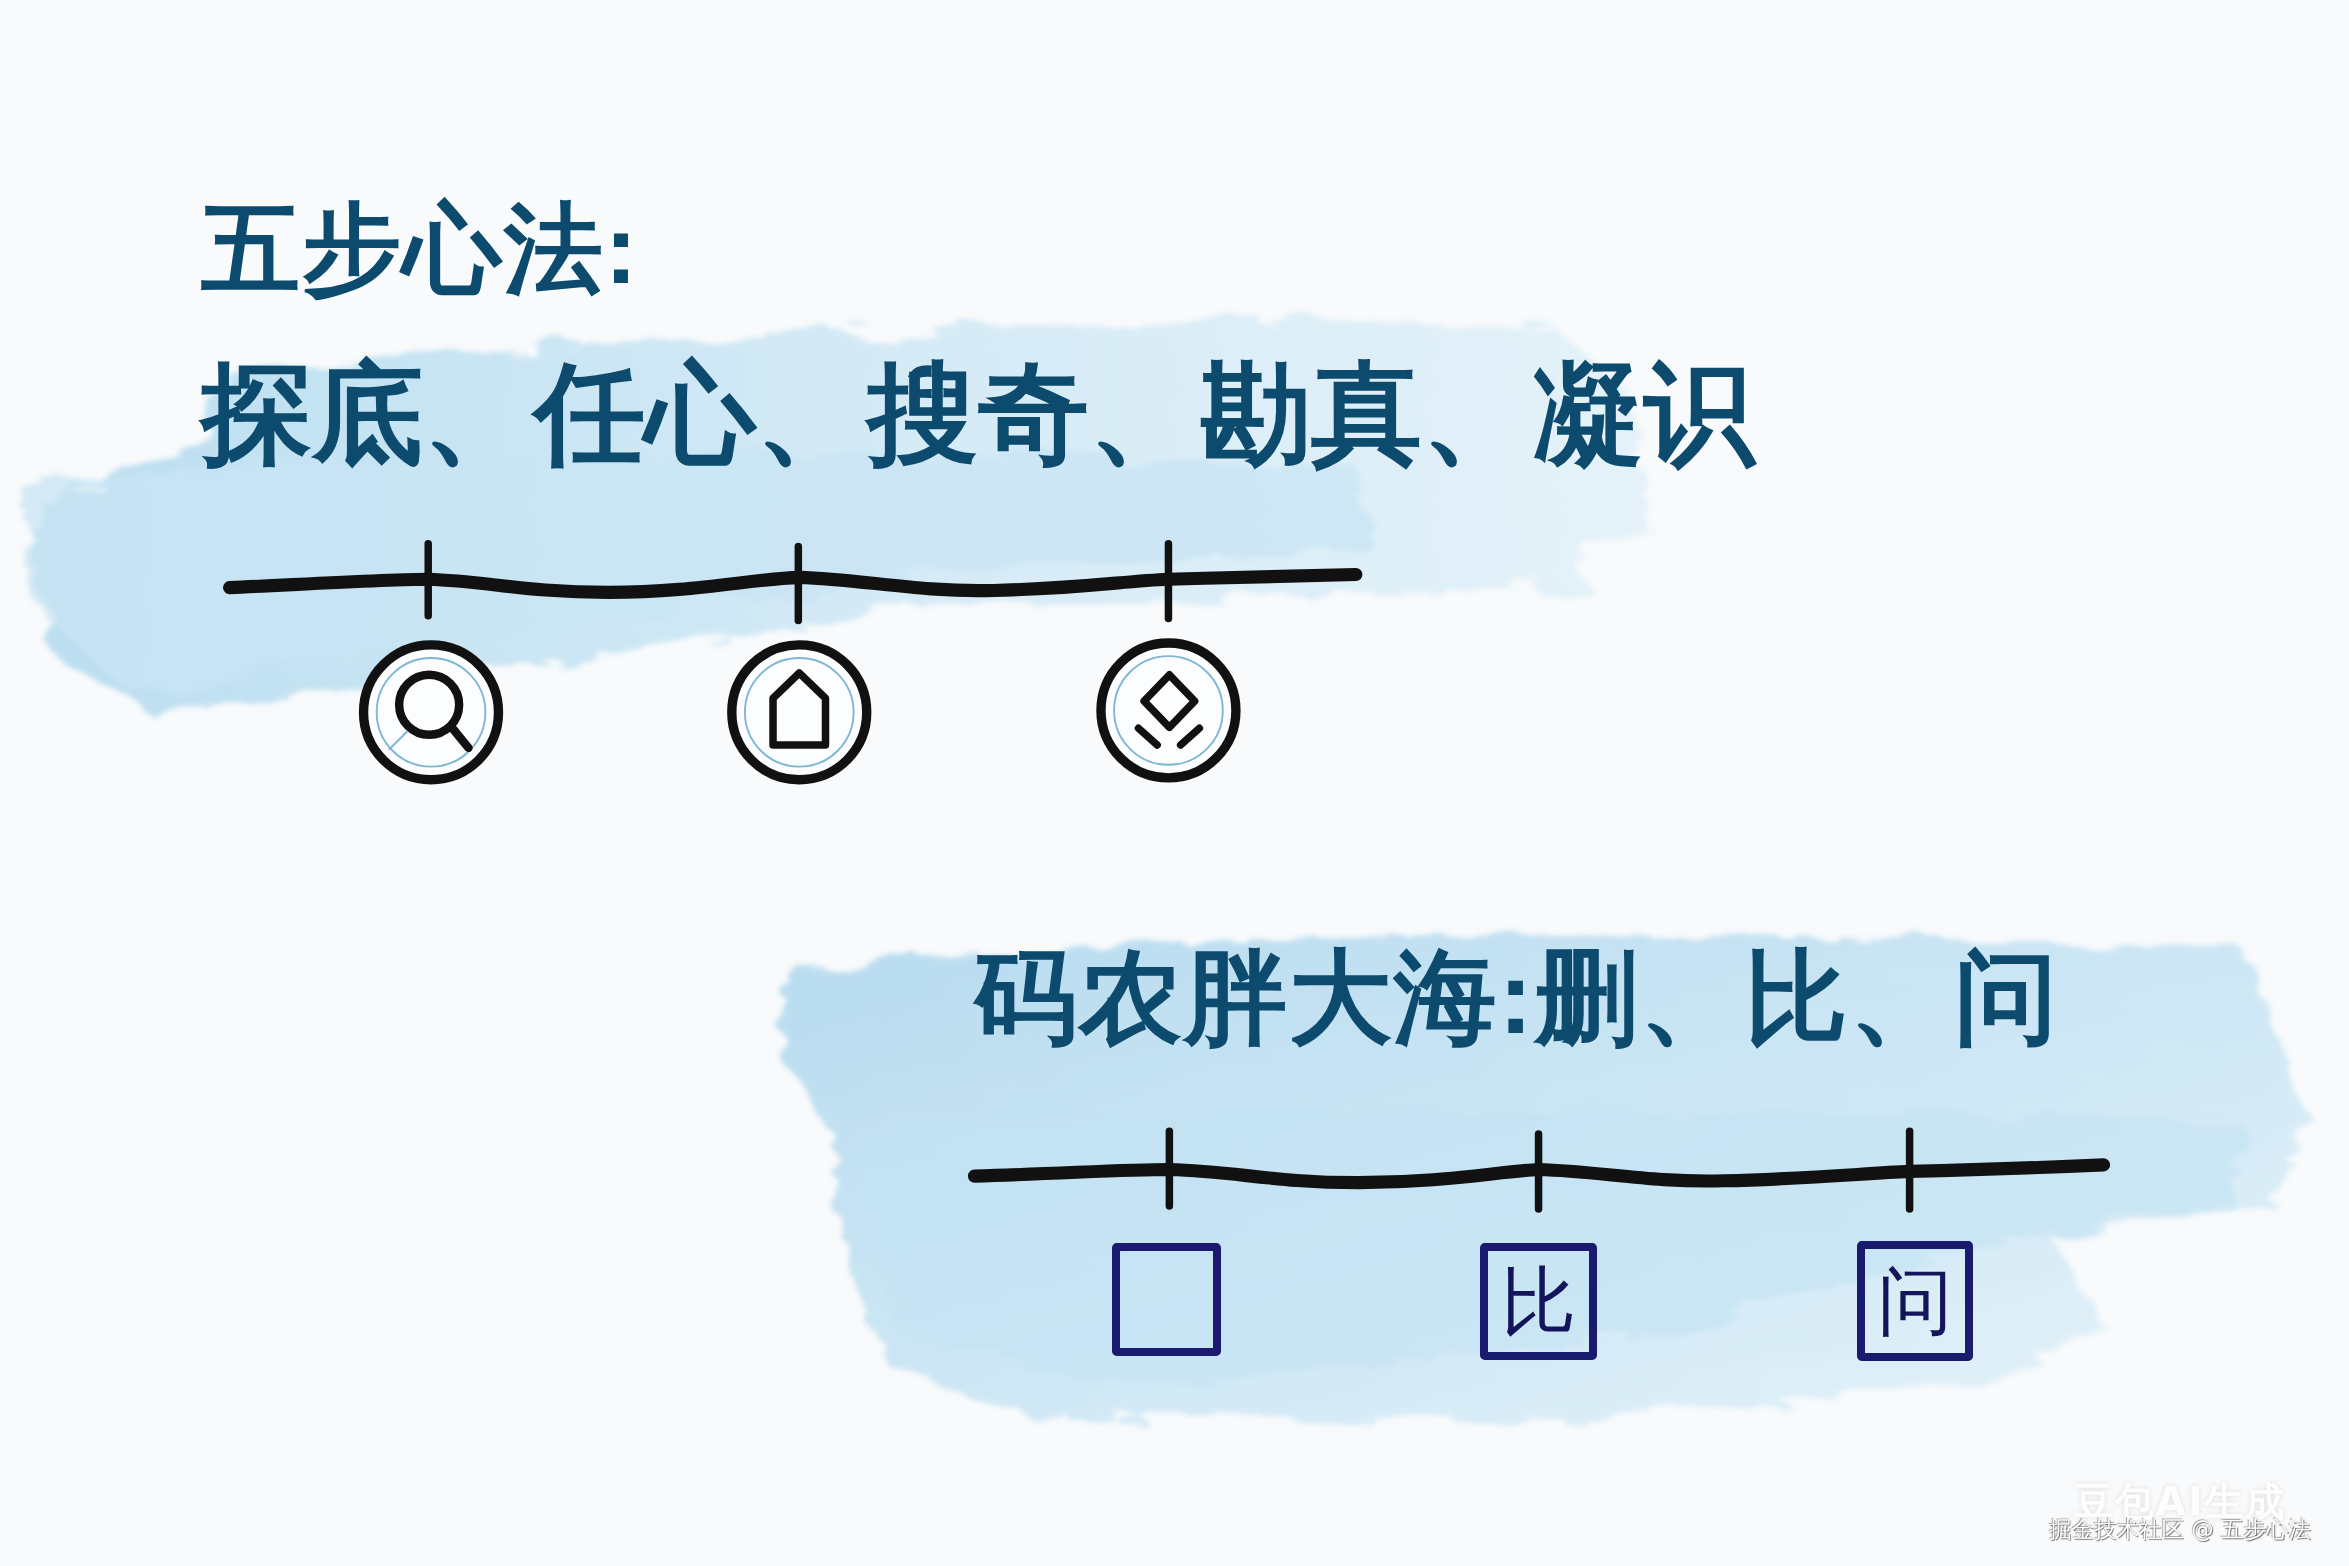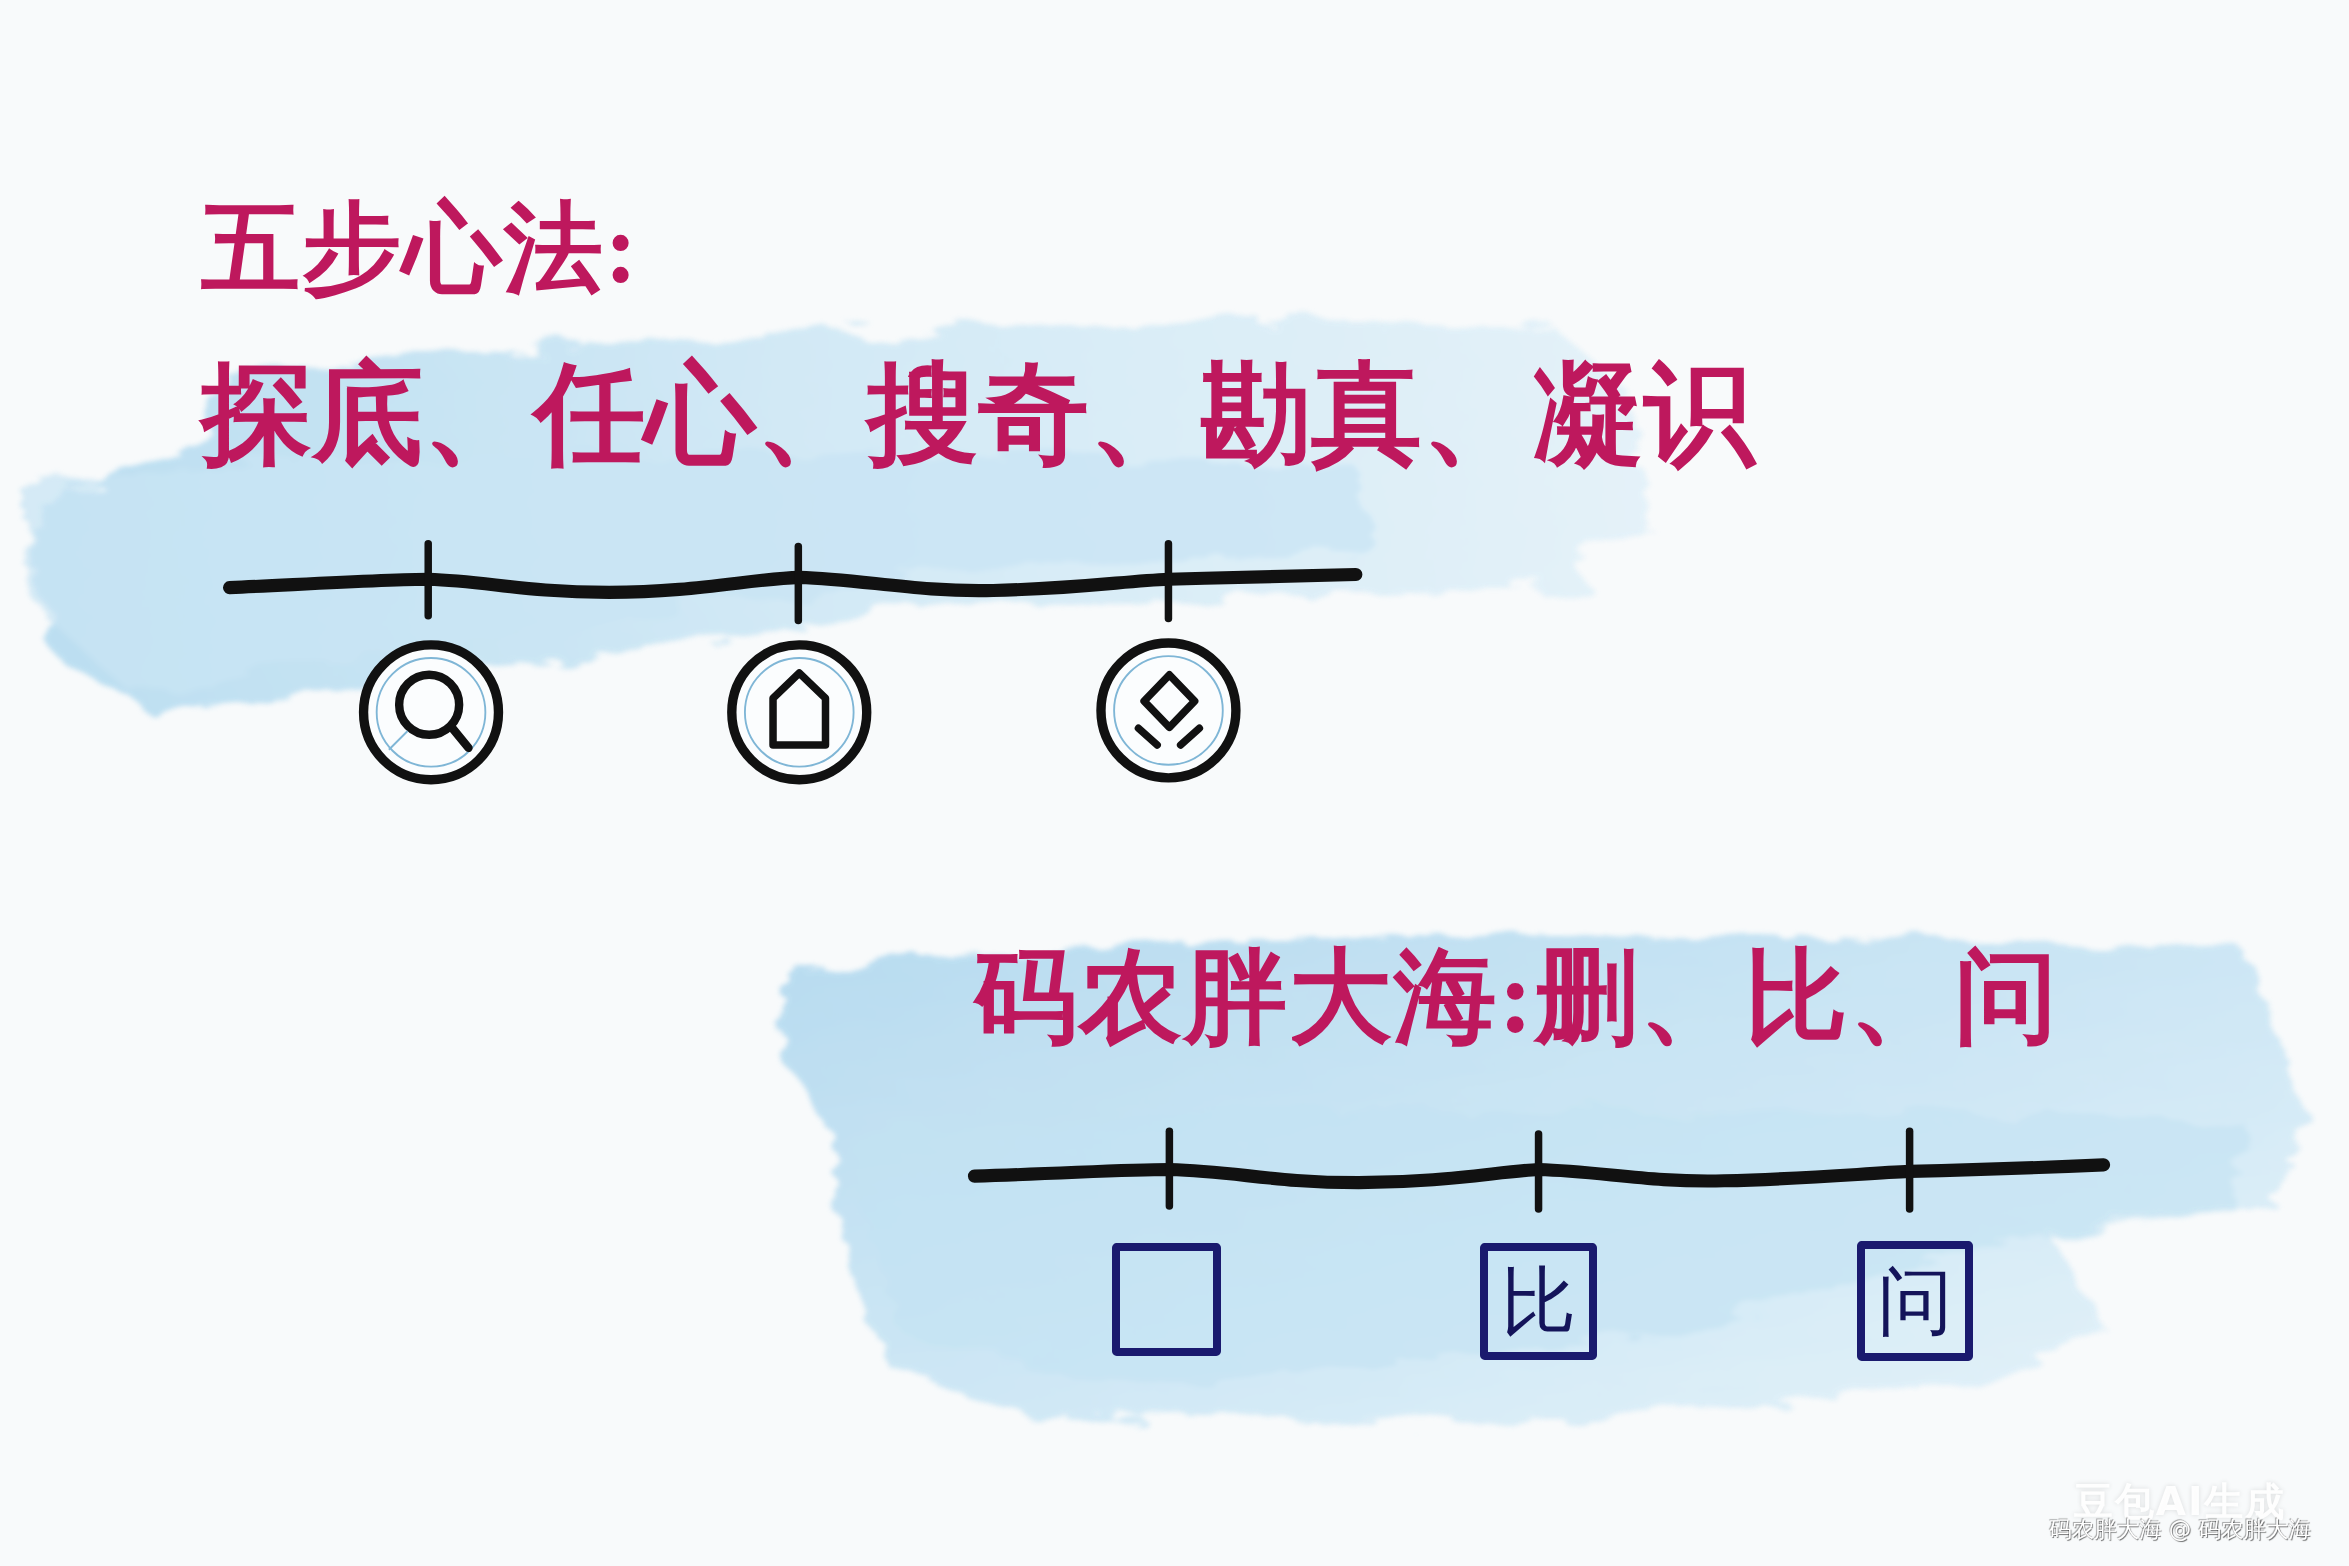--- a/index.html
+++ b/index.html
@@ -3,23 +3,23 @@
 <meta charset="utf-8">
 <style>
   html, body { margin: 0; padding: 0; }
   body {
     width: 2350px; height: 1567px; position: relative; overflow: hidden;
     background: #f8fafb;
     font-family: "DejaVu Serif", "Liberation Serif", serif;
   }
   .wash { position: absolute; inset: 0; width: 2350px; height: 1567px; }
   .heading {
-    position: absolute; color: #be185d; font-weight: bold;
+    position: absolute; color: #0c4a6e; font-weight: bold;
     white-space: nowrap; line-height: 1; letter-spacing: 1.9px;
-    font-family: Liberation Serif, serif;
+    font-family: Liberation Sans, sans-serif;
   }
   #h1 { left: 201px; top: 199px; font-size: 99px; }
   #h2 { left: 201px; top: 359px; font-size: 111px; letter-spacing: 0px; }
   #h3 { left: 974px; top: 946px; font-size: 103px; }
   .diagram { position: absolute; inset: 0; width: 2350px; height: 1567px; }
   .charbox {
     position: absolute; border: 8.4px solid #1a1a6e; border-radius: 4.7px;
     box-sizing: border-box; display: flex; align-items: center; justify-content: center;
     color: #14145a; font-size: 75px; font-family: "DejaVu Sans", "Liberation Sans", sans-serif;
     line-height: 1;
@@ -110,15 +110,15 @@
 </svg>
 
 <div class="heading" id="h3">码农胖大海:删、比、问</div>
 
 <div class="charbox" style="left:1112px; top:1243px; width:109px; height:113px;"></div>
 <div class="charbox" style="left:1480px; top:1243px; width:117px; height:117px;">比</div>
 <div class="charbox" style="left:1857px; top:1241px; width:116px; height:120px;">问</div>
 
 <div class="watermark">
   <div class="wm-big">豆包AI生成</div>
-  <div class="wm-small">码农胖大海 @ 码农胖大海</div>
+  <div class="wm-small">掘金技术社区 @ 五步心法</div>
 </div>
 
 
 </body></html>

